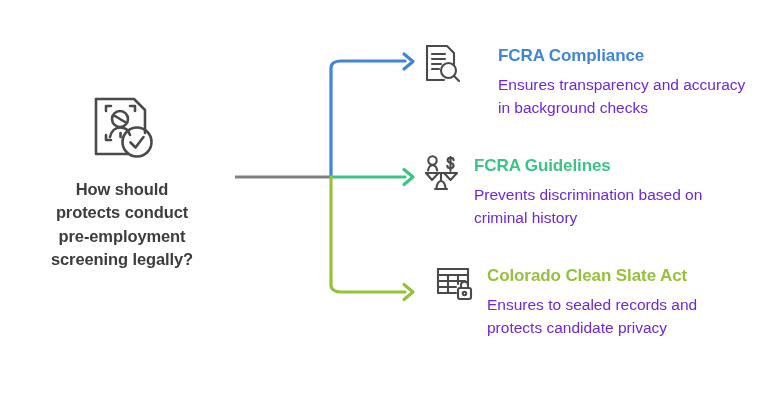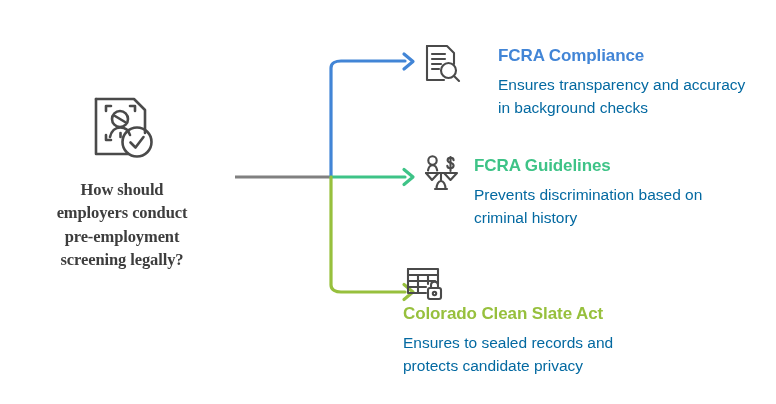--- a/index.html
+++ b/index.html
@@ -37,21 +37,20 @@
     display: block;
   }
   #root-title {
     margin-top: 10px;
     font-size: 16.5px;
     font-weight: bold;
     color: #3d3d3d;
     text-align: center;
     line-height: 1.42;
     letter-spacing: -0.1px;
-    font-family: Liberation Serif, serif;
   }
 
   
   #connectors {
     position: absolute;
     left: 0;
     top: 0;
     width: 776px;
     height: 404px;
     pointer-events: none;
@@ -76,28 +75,28 @@
   .branch-title {
     font-size: 17px;
     font-weight: bold;
     line-height: 1.2;
     letter-spacing: -0.1px;
     white-space: nowrap;
   }
   .branch-desc {
     margin-top: 8px;
     font-size: 15.5px;
-    color: #0369a1;
+    color: #6d28d9;
     line-height: 1.45;
     max-width: 252px;
   }
 
   #branch-0 { left: 420px; top: 46px; gap: 24px; }
   #branch-1 { left: 420px; top: 156px; }
-  #branch-2 { left: 403px; top: 266px; flex-direction: column; }
+  #branch-2 { left: 433px; top: 266px; }
 
   #branch-2 .branch-desc { max-width: 268px; }
 </style>
 </head>
 <body>
 
 <div id="canvas">
 
   <svg id="connectors" viewBox="0 0 776 404" width="776" height="404" fill="none">
 
@@ -129,21 +128,21 @@
 
       <path d="M26 45 C27.5 38.5 31.5 35.5 36.5 35.5 C41 35.5 44.5 38 46 43"></path>
       <path d="M36.5 41 V45"></path>
 
       <circle cx="53" cy="50" r="14.5"></circle>
       <path d="M46.5 50.5 L51.5 55.5 L59.5 45"></path>
     </svg>
 
     <div id="root-title">
       <div>How should</div>
-      <div>employers conduct</div>
+      <div>protects conduct</div>
       <div>pre-employment</div>
       <div>screening legally?</div>
     </div>
   </div>
 
   <div class="branch" id="branch-0">
     <svg class="branch-icon" viewBox="0 0 42 42" fill="none" stroke="#4a4a4a" stroke-width="2.1" stroke-linecap="round" stroke-linejoin="round">
       <path d="M7 4 H27 L34 11 V22"></path>
       <path d="M7 4 V38 H24"></path>
       <path d="M12 12 H25"></path>

